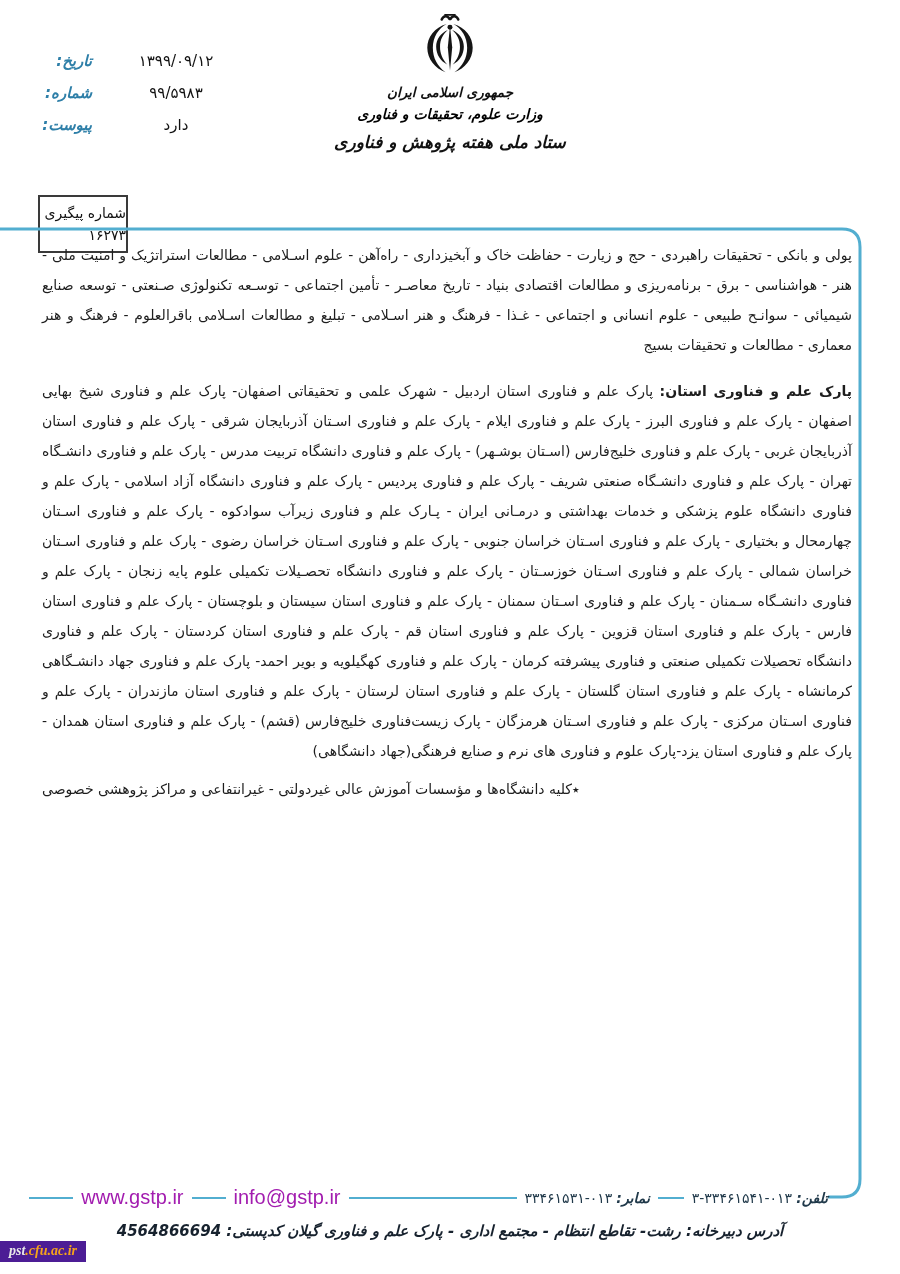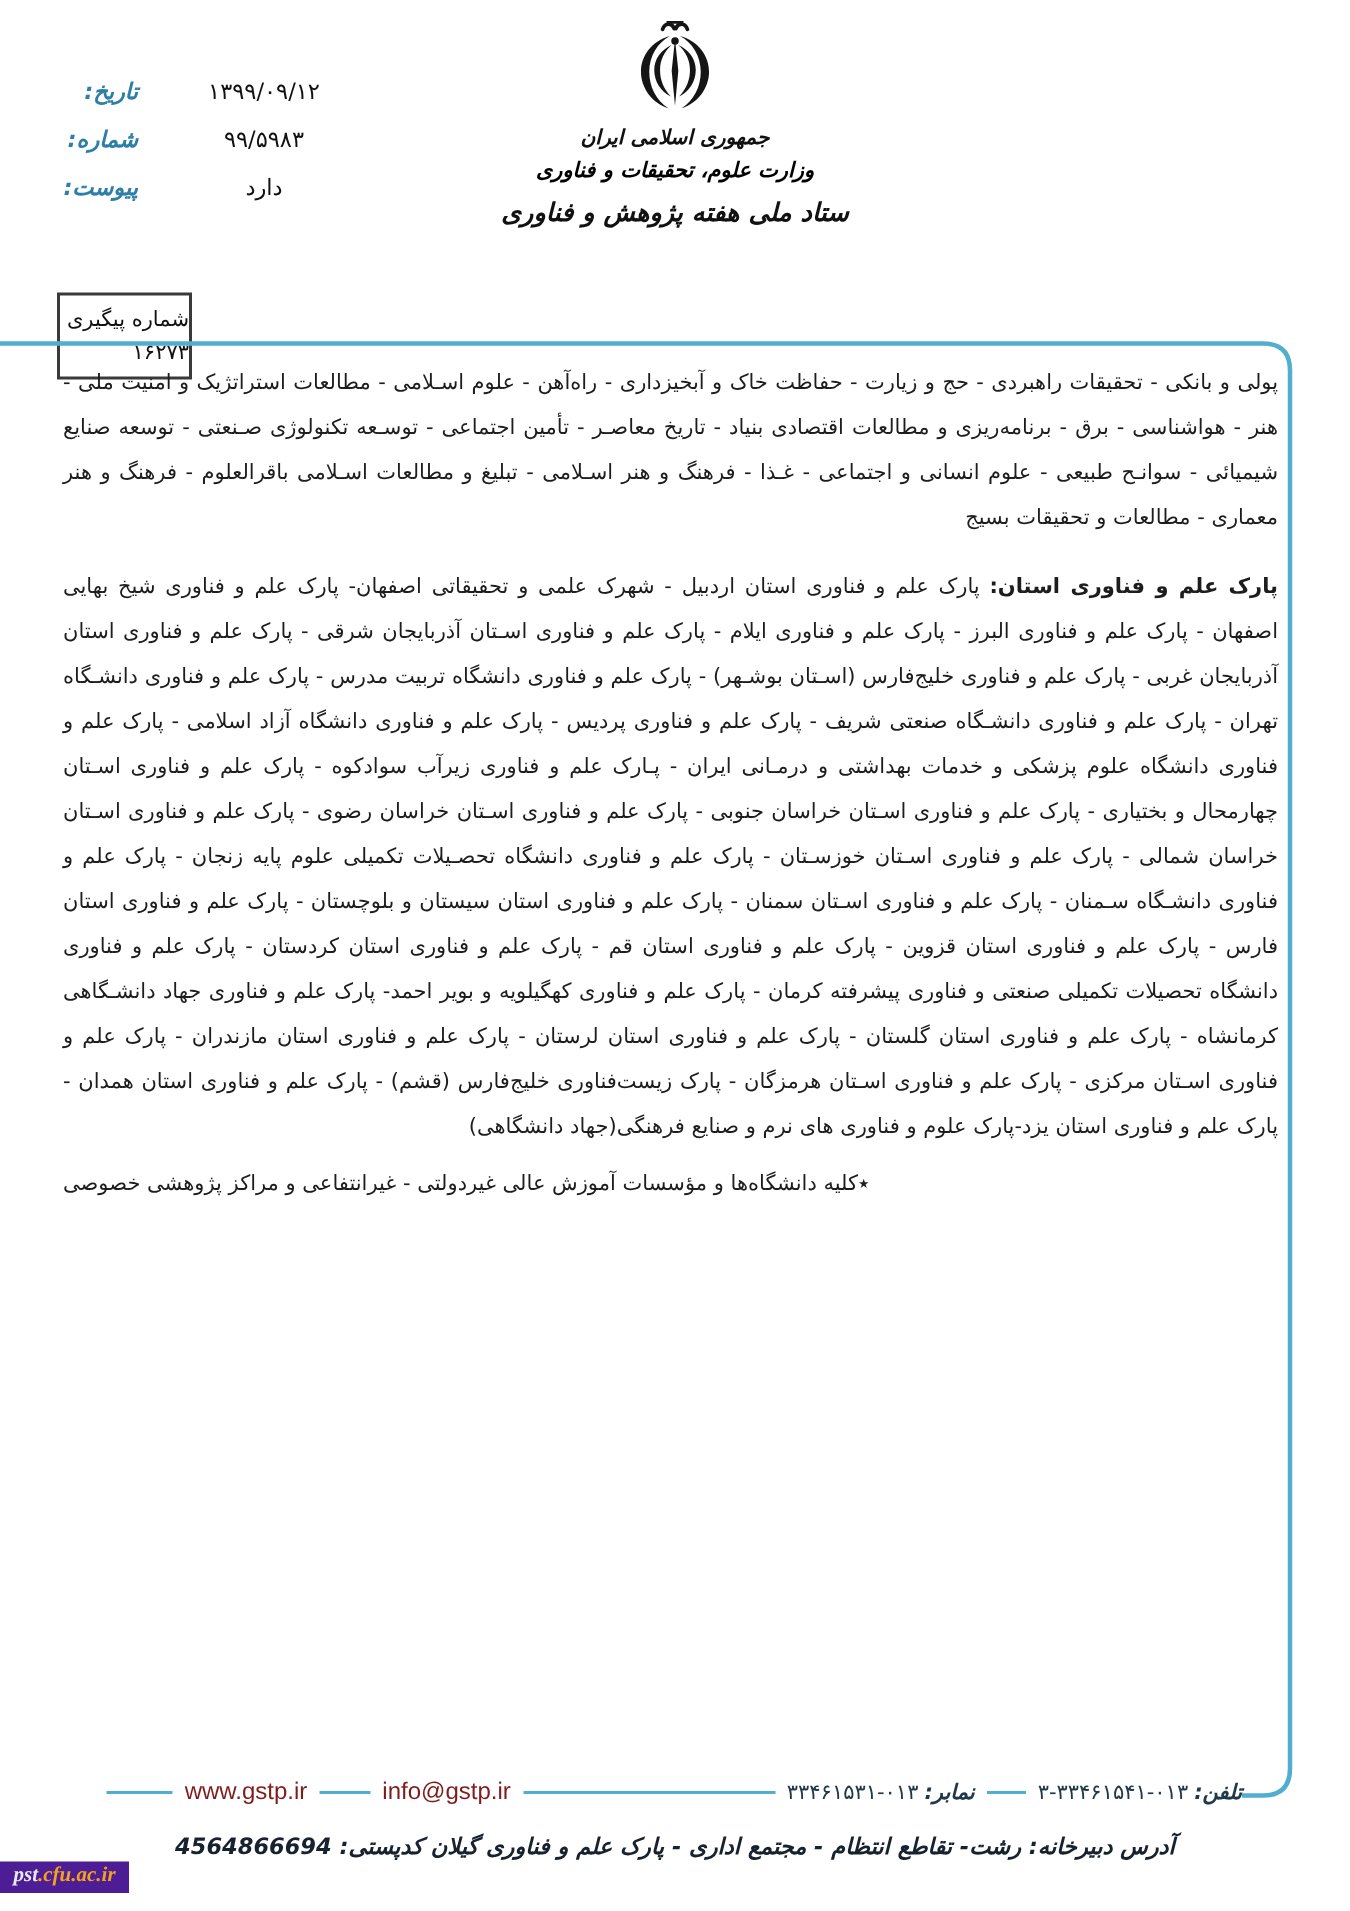--- a/index.html
+++ b/index.html
@@ -43,21 +43,21 @@
   
   .footer-row {
     position:absolute; top:1186px; right:72px; left:0;
     display:flex; direction:rtl; align-items:center; justify-content:flex-start;
     font-size:14px; color:#20394a; white-space:nowrap;
   }
   .footer-row .cal-label { font-weight:bold; font-style:italic; margin-left:4px; }
   .footer-row .num { letter-spacing:1px; }
   .dash { height:2px; background:#52aed0; align-self:center; margin:0 8px; }
   .dash.w-s { width:26px; } .dash.w-l { width:168px; } .dash.w-m { width:34px; } .dash.w-e { width:44px; }
-  .latin { direction:ltr; font-family:"Liberation Sans", sans-serif; font-size:16px; color:#7f1d1d; }
+  .latin { direction:ltr; font-family:"Liberation Sans", sans-serif; font-size:20px; color:#a21caf; }
   .footer-address {
     position:absolute; top:1222px; left:0; width:100%; text-align:center; direction:rtl;
     font-size:15px; font-weight:bold; font-style:italic; color:#17222e;
   }
   .badge {
     position:absolute; left:0; top:1241px; background:#4c1d95; padding:2px 9px 3px 9px;
     font-family:"Liberation Serif", serif; font-style:italic; font-weight:bold; font-size:14px;
   }
   .badge .b1 { color:#e8e8e8; } .badge .b2 { color:#f5a21b; }
 </style>

